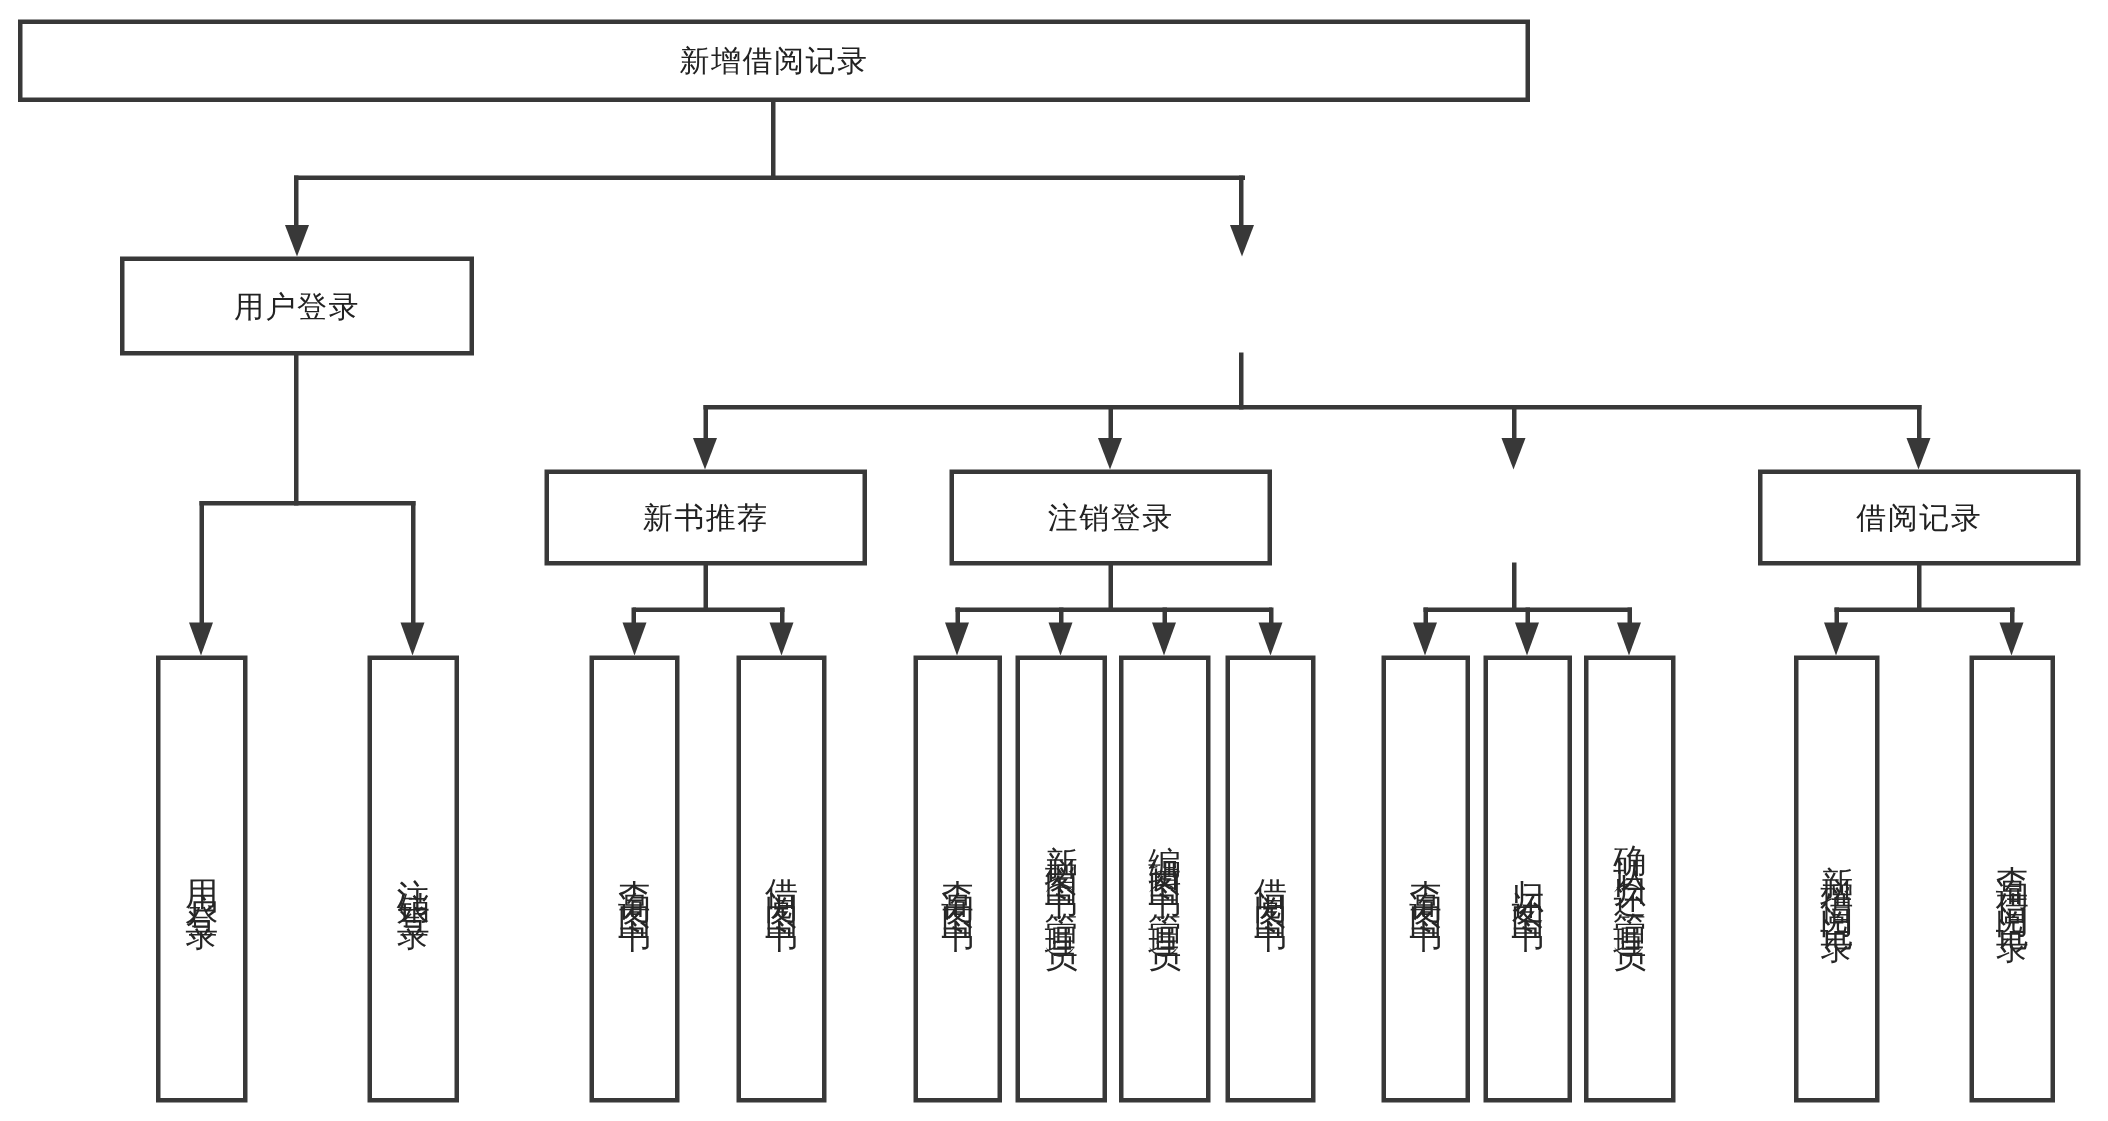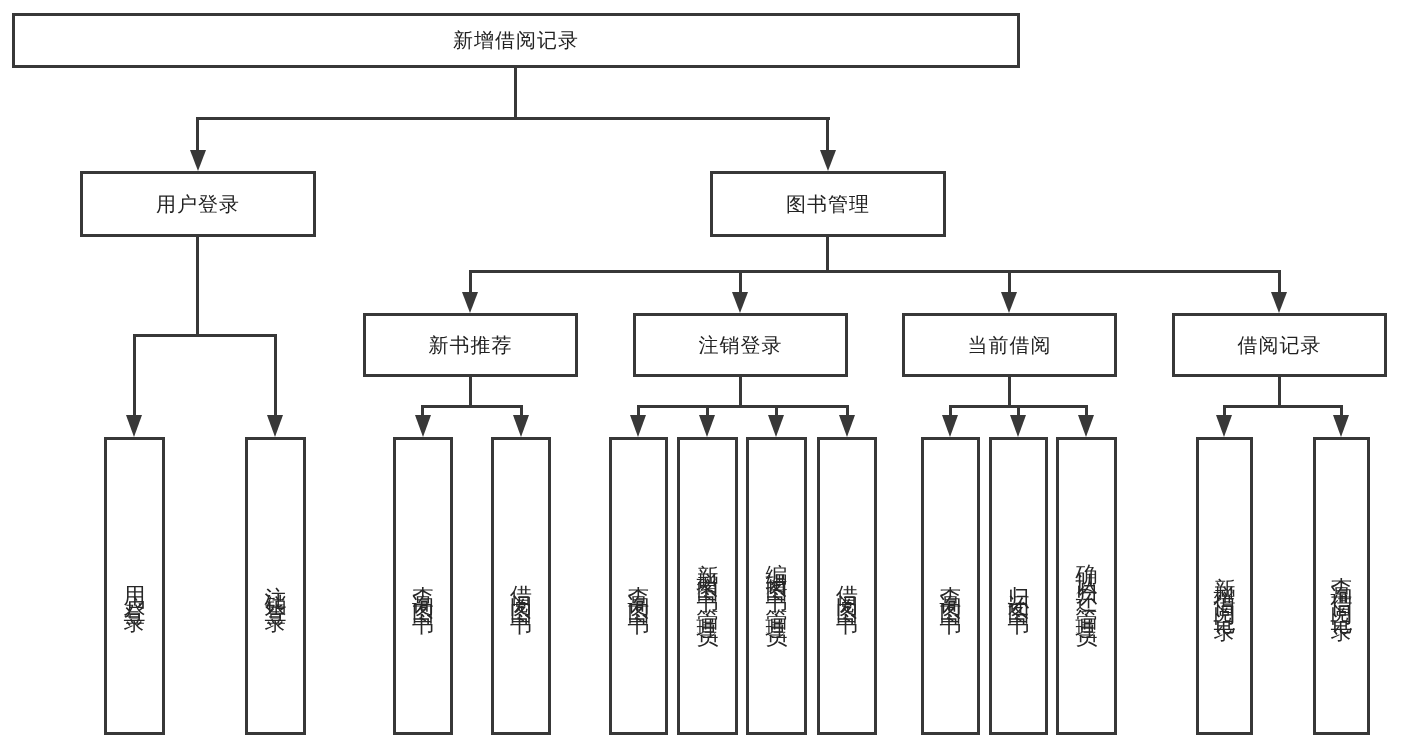--- a/index.html
+++ b/index.html
@@ -44,23 +44,20 @@
   <div class="vline" style="left:514px;top:67px;height:52px;"></div>
   <div class="hline" style="left:196px;top:117px;width:634px;"></div>
   <div class="vline" style="left:196px;top:117px;height:35px;"></div>
   <div class="arrow" style="left:190px;top:150px;"></div>
   <div class="vline" style="left:826px;top:117px;height:35px;"></div>
   <div class="arrow" style="left:820px;top:150px;"></div>
 
   <div class="box hbox l2" style="left:80px;">
     <span>用户登录</span>
   </div>
-  <div class="box hbox l2" style="left:710px;">
-    <span>图书管理</span>
-  </div>
 
   <div class="vline" style="left:196px;top:235px;height:102px;"></div>
   <div class="hline" style="left:133px;top:334px;width:144px;"></div>
   <div class="vline" style="left:133px;top:334px;height:83px;"></div>
   <div class="arrow" style="left:126px;top:415px;border-top-width:22px;"></div>
   <div class="vline" style="left:274px;top:334px;height:83px;"></div>
   <div class="arrow" style="left:267px;top:415px;border-top-width:22px;"></div>
 
   <div class="vline" style="left:826px;top:235px;height:38px;"></div>
   <div class="hline" style="left:469px;top:270px;width:812px;"></div>
@@ -71,23 +68,20 @@
   <div class="vline" style="left:1008px;top:270px;height:23px;"></div>
   <div class="arrow" style="left:1001px;top:292px;"></div>
   <div class="vline" style="left:1278px;top:270px;height:23px;"></div>
   <div class="arrow" style="left:1271px;top:292px;"></div>
 
   <div class="box hbox l3" style="left:363px;">
     <span>新书推荐</span>
   </div>
   <div class="box hbox l3" style="left:633px;">
     <span>注销登录</span>
-  </div>
-  <div class="box hbox l3" style="left:902px;">
-    <span>当前借阅</span>
   </div>
   <div class="box hbox l3" style="left:1172px;">
     <span>借阅记录</span>
   </div>
 
   <div class="vline" style="left:469px;top:375px;height:33px;"></div>
   <div class="hline" style="left:422px;top:405px;width:101px;"></div>
   <div class="vline" style="left:421px;top:405px;height:12px;"></div>
   <div class="arrow" style="left:415px;top:415px;border-top-width:22px;"></div>
   <div class="vline" style="left:520px;top:405px;height:12px;"></div>

